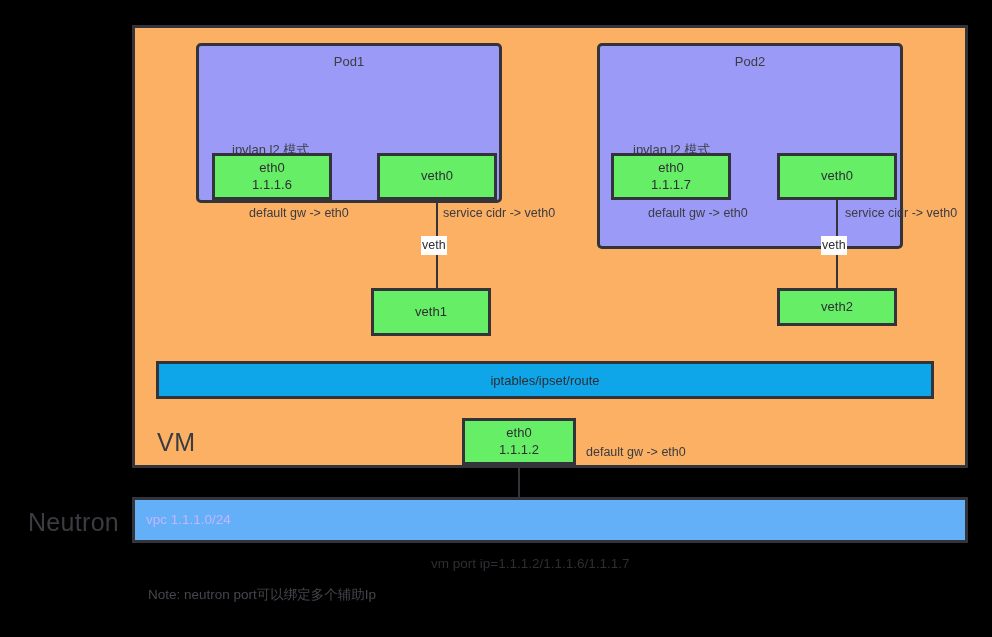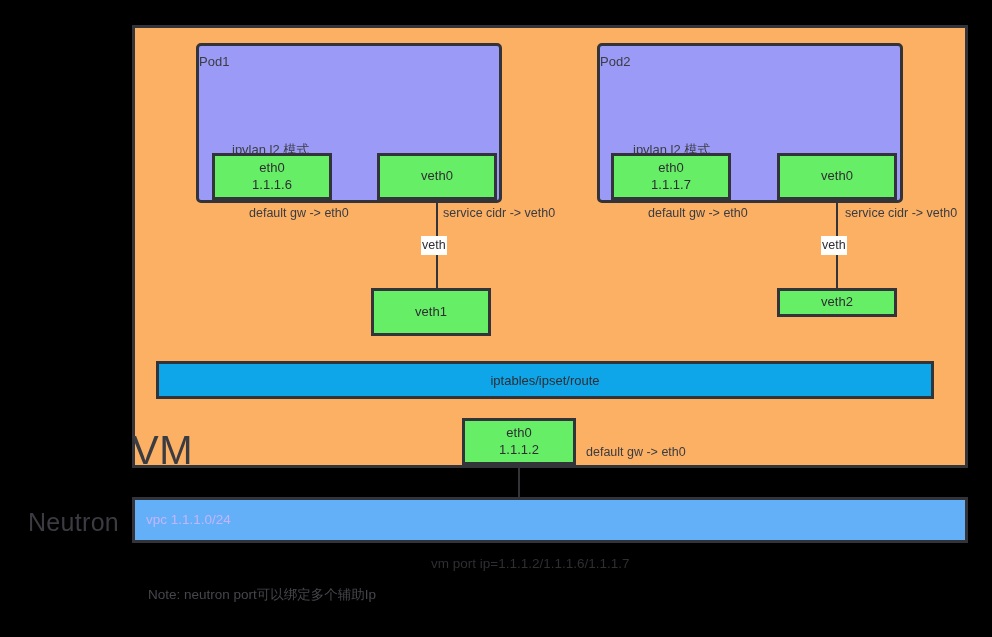--- a/index.html
+++ b/index.html
@@ -48,24 +48,25 @@
   }
 
   
   .pod {
     background: #9B9BF7;
     border: 3px solid #33333a;
     border-radius: 5px;
     box-sizing: border-box;
   }
   .pod1 { left: 196px; top: 43px; width: 306px; height: 160px; }
-  .pod2 { left: 597px; top: 43px; width: 306px; height: 160px; }
+  .pod2 { left: 597px; top: 43px; width: 306px; height: 206px; }
   .pod-title {
     position: absolute;
     left: 0; right: 0; top: 8px;
+    text-align: center;
     font-size: 13px;
     color: #3b3b42;
   }
   .pod-mode {
     position: absolute;
     left: 33px; top: 95px;
     font-size: 13px;
     color: #3b3b42;
     white-space: nowrap;
   }
@@ -83,21 +84,21 @@
     color: #2e2e33;
     line-height: 1.25;
   }
   .ifbox span { display: block; }
 
   .eth0-pod1  { left: 212px; top: 153px; width: 120px; height: 47px; }
   .veth0-pod1 { left: 377px; top: 153px; width: 120px; height: 47px; }
   .eth0-pod2  { left: 611px; top: 153px; width: 120px; height: 47px; }
   .veth0-pod2 { left: 777px; top: 153px; width: 120px; height: 47px; }
   .veth1-box  { left: 360px; top: 288px; width: 120px; height: 48px; margin-left: 11px; }
-  .veth2-box  { left: 777px; top: 288px; width: 120px; height: 29px; }
+  .veth2-box  { left: 777px; top: 288px; width: 120px; height: 38px; }
   .vm-eth0    { left: 462px; top: 418px; width: 114px; height: 47px; }
 
   
   .iptables-bar {
     left: 156px; top: 361px;
     width: 778px; height: 38px;
     background: #0ea5e9;
     border: 3px solid #33333a;
     box-sizing: border-box;
     display: flex;
@@ -137,22 +138,22 @@
     color: #2e2e33;
     line-height: 15px;
     padding: 2px 1px;
     white-space: nowrap;
   }
   .badge1 { left: 421px; top: 236px; }
   .badge2 { left: 821px; top: 236px; }
 
   
   .vm-label {
-    left: 132px; top: 428px;
-    font-size: 40px;
+    left: 157px; top: 428px;
+    font-size: 25px;
     color: #3b3b42;
     letter-spacing: 0.5px;
   }
 
   
   .vpc-text {
     left: 146px; top: 512px;
     font-size: 13.5px;
     color: #c4b5fd;
     white-space: nowrap;

